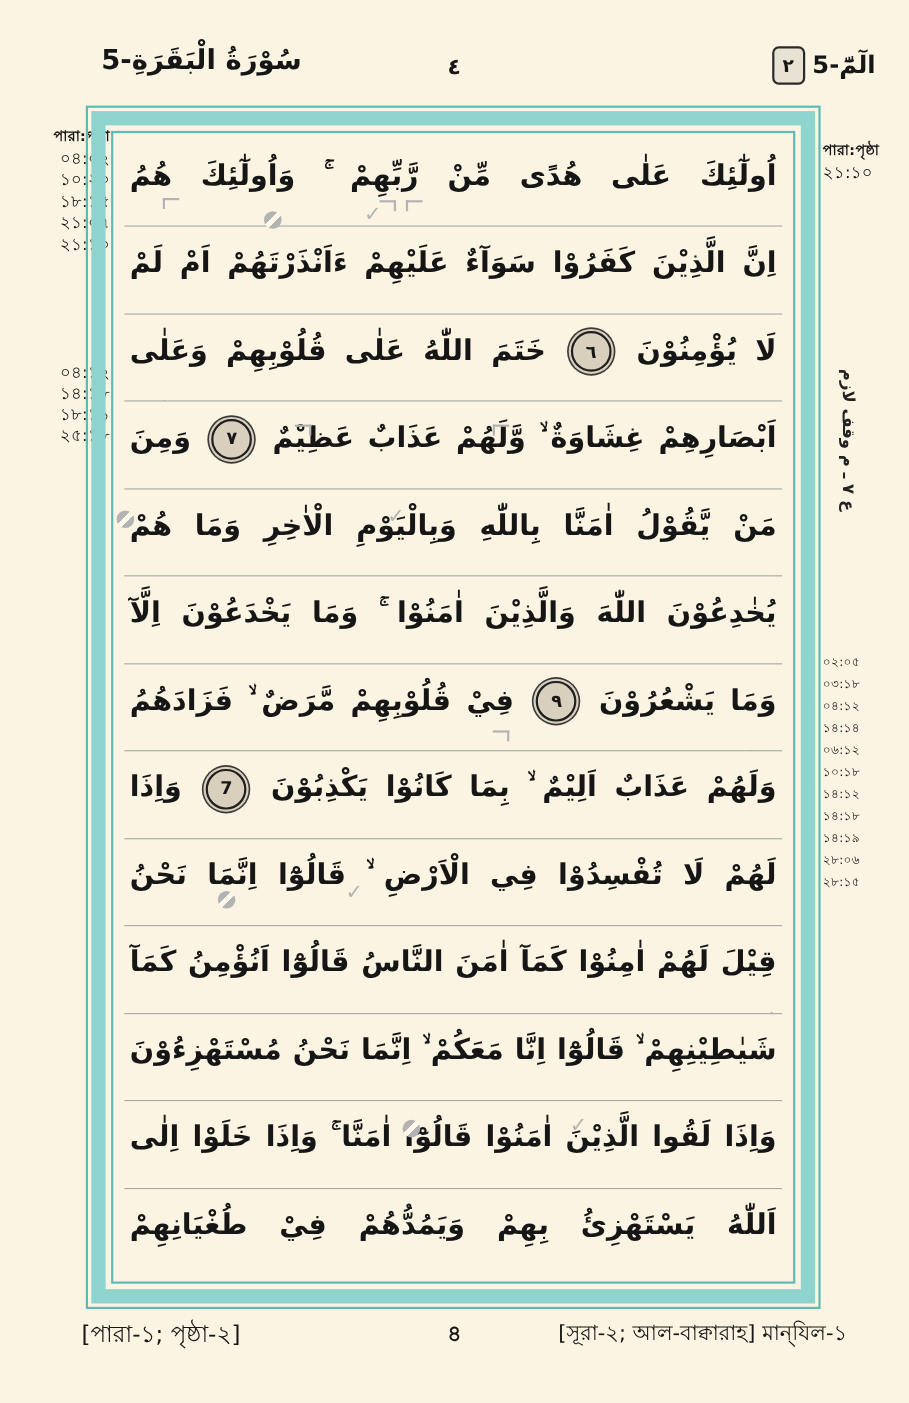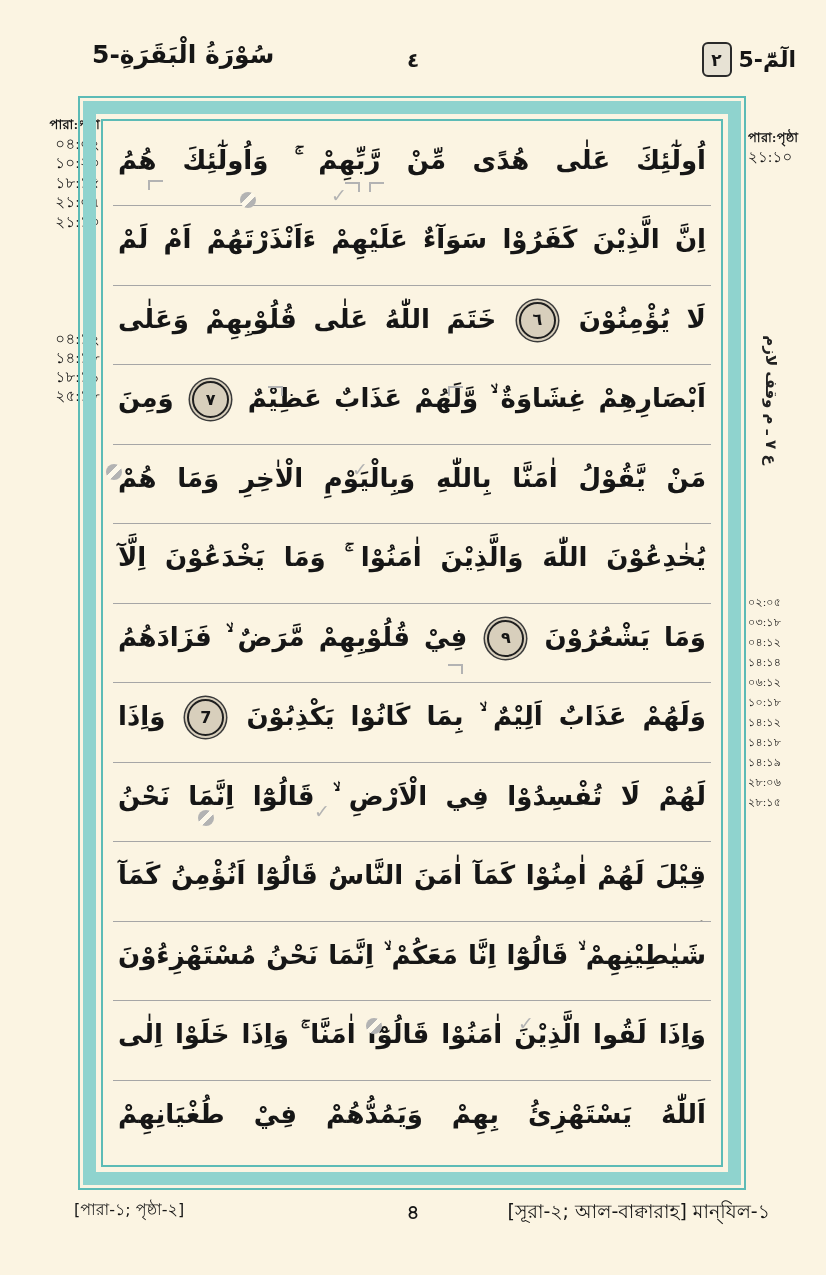--- a/index.html
+++ b/index.html
@@ -24,21 +24,21 @@
   .juz-box{display:inline-flex;align-items:center;justify-content:center;width:26px;height:31px;border:2px solid #2a2a2a;border-radius:6px;background:#E7E2D4;font-size:17px;}
   
   .margin-label{font-size:13px;font-weight:bold;}
   .mcol{position:absolute;font-size:15px;line-height:19.5px;letter-spacing:.3px;}
   .lm{left:14px;width:86px;text-align:right;}
   .rm{left:748px;width:74px;text-align:left;}
   .lm-g1{top:115px;}
   .lm-g2{top:330px;line-height:19px;}
   .rm-g1{top:128px;}
   .rm-g2{top:592px;line-height:20px;font-size:11px;}
-  .mval{display:block;font-family:Liberation Serif, serif;}
+  .mval{display:block;}
   .ruku-note{
     position:absolute;left:688px;top:388px;width:160px;height:24px;
     transform:rotate(90deg);transform-origin:center;
     direction:rtl;text-align:center;font-size:15px;font-weight:bold;color:#222;
   }
   
   .frame{box-sizing:border-box;position:absolute;left:78px;top:96px;width:668px;height:1094px;border:2px solid var(--teal-line);padding:3px;}
   .frame-band{box-sizing:border-box;width:100%;height:100%;border:13px solid var(--teal);padding:5px;}
   .frame-inner{box-sizing:border-box;width:100%;height:100%;border:2px solid var(--teal-line);padding:6px 10px;}
   .text-area{height:100%;display:flex;flex-direction:column;}
@@ -60,21 +60,21 @@
   
   .mark{position:absolute;pointer-events:none;}
   .mark.check{color:var(--gray-mark);font-size:19px;font-weight:bold;}
   .mark.slash{
     width:16px;height:16px;border-radius:50%;
     background:linear-gradient(135deg,var(--gray-mark) 40%,#FDF8EA 40%,#FDF8EA 60%,var(--gray-mark) 60%);
   }
   .mark.corner-l{width:13px;height:8px;border-left:2.5px solid var(--gray-mark);border-top:2.5px solid var(--gray-mark);}
   .mark.corner-r{width:13px;height:8px;border-right:2.5px solid var(--gray-mark);border-top:2.5px solid var(--gray-mark);}
   
-  .footer-left{position:absolute;top:1197px;left:74px;font-size:16px;}
+  .footer-left{position:absolute;top:1197px;left:74px;font-size:21px;}
   .footer-center{position:absolute;top:1197px;left:0;width:826px;text-align:center;font-size:20px;font-weight:bold;}
   .footer-right{position:absolute;top:1197px;right:56px;font-size:19px;}
 </style>
 </head>
 <body>
 
 <div class="surah-title">سُوْرَةُ الْبَقَرَةِ-5</div>
 <div class="page-num-top">٤</div>
 <div class="juz-area">
   <span>الٓمّٓ-5</span>

